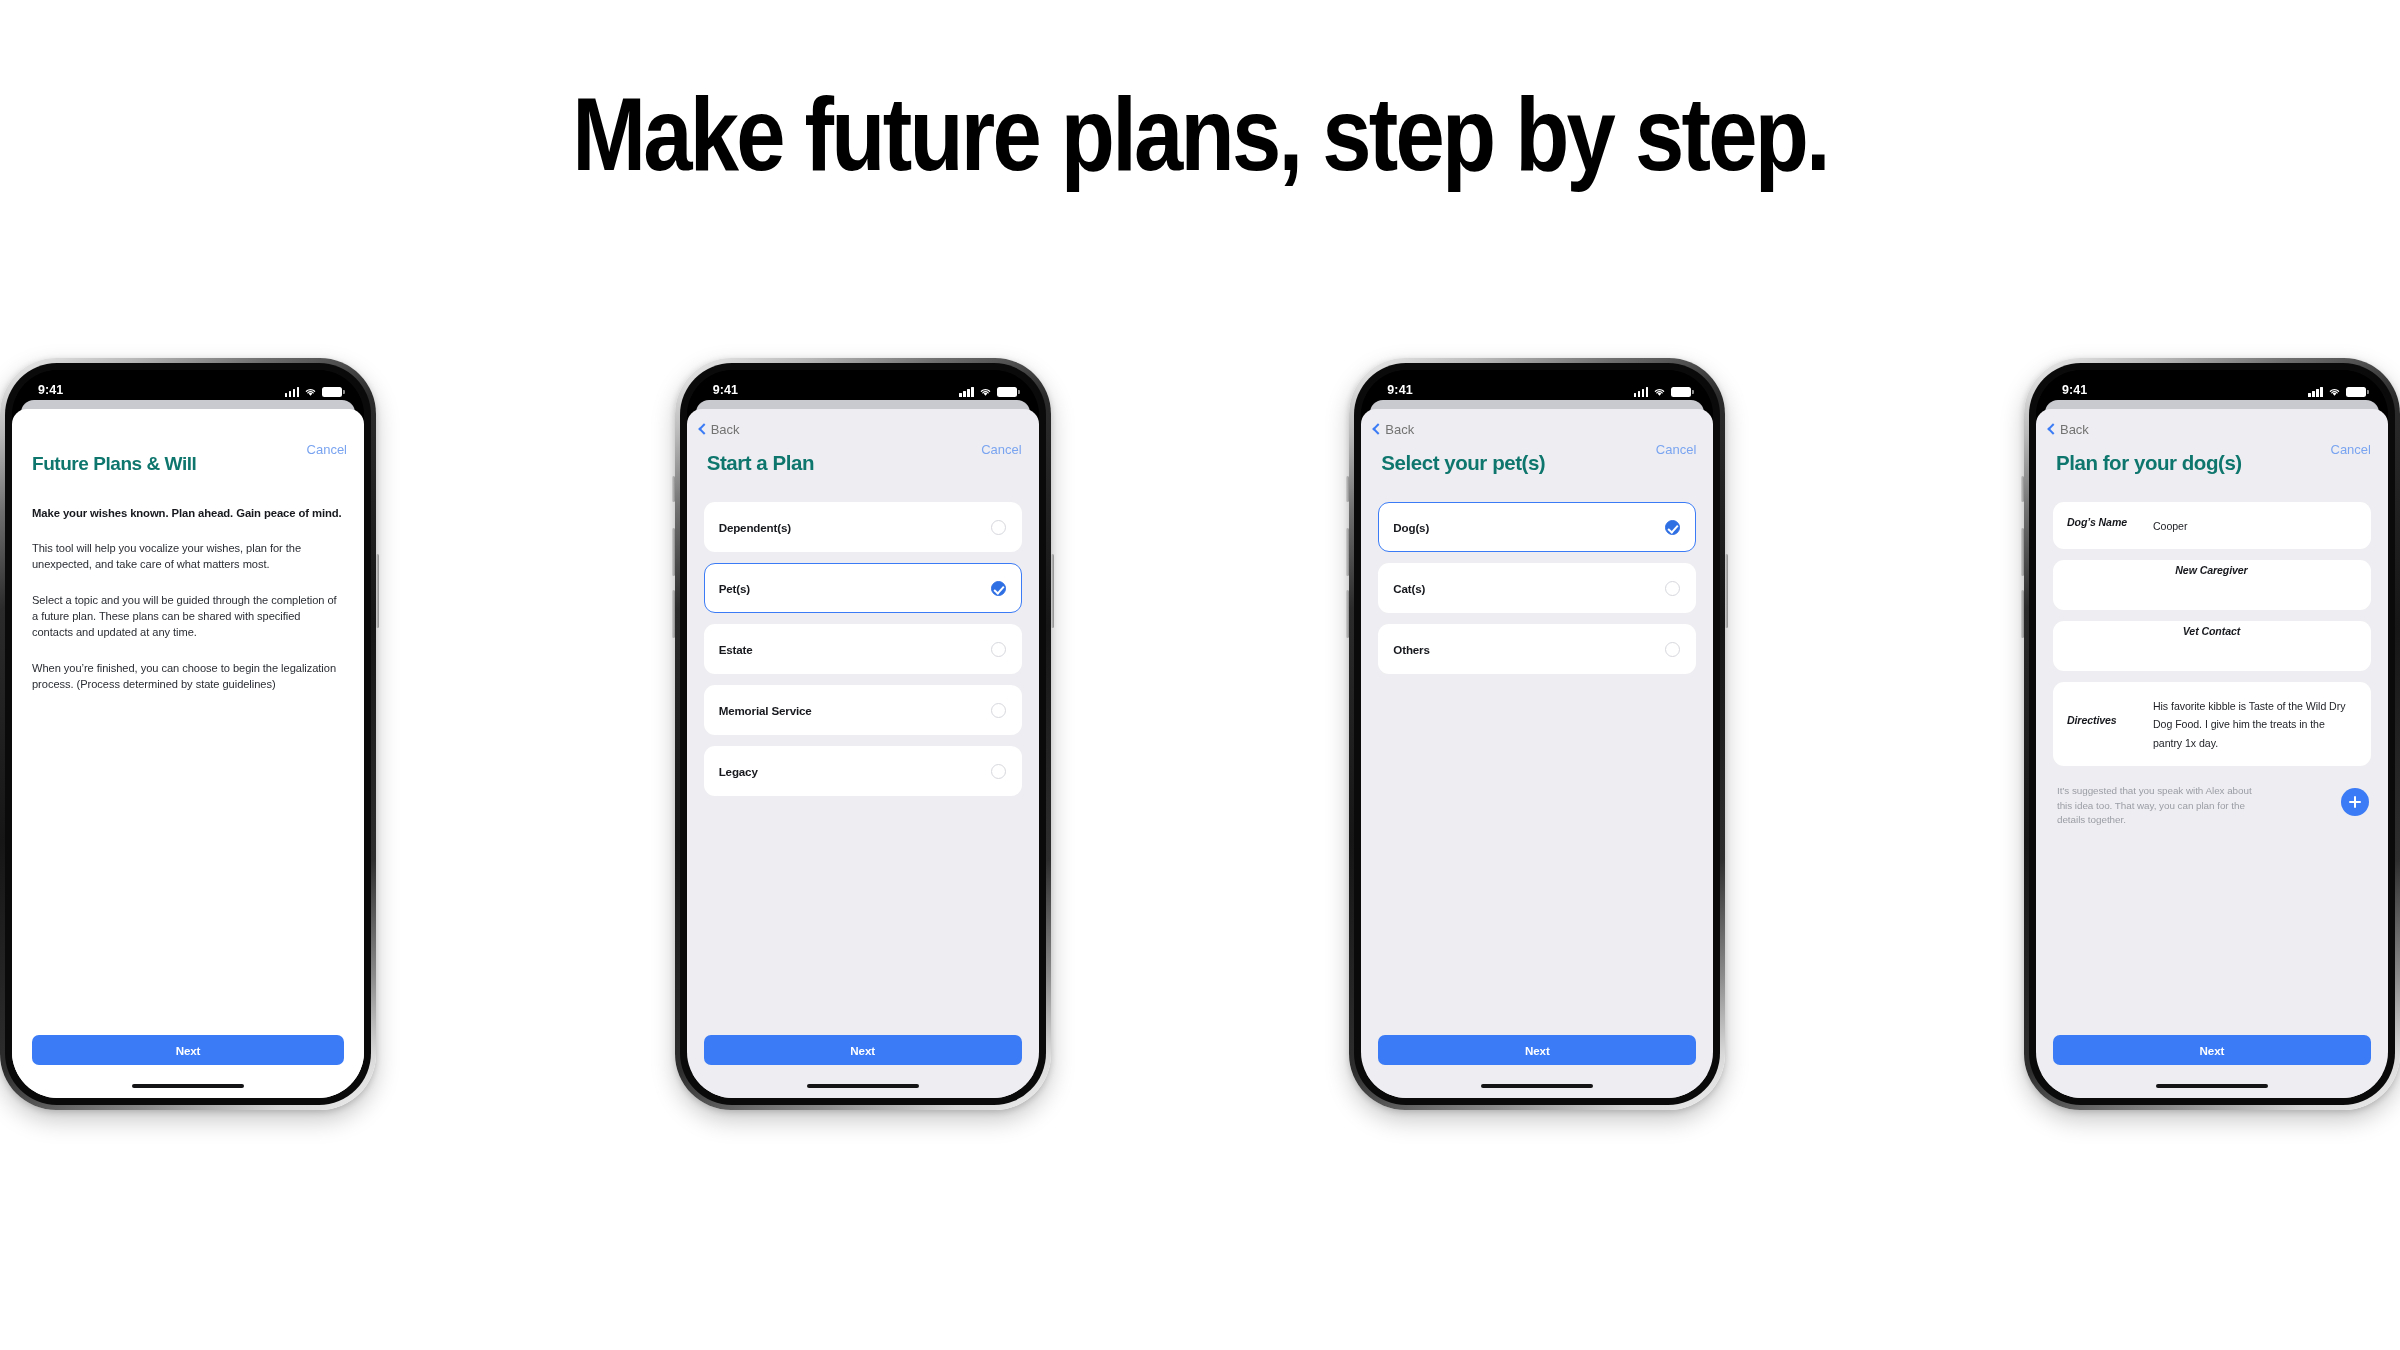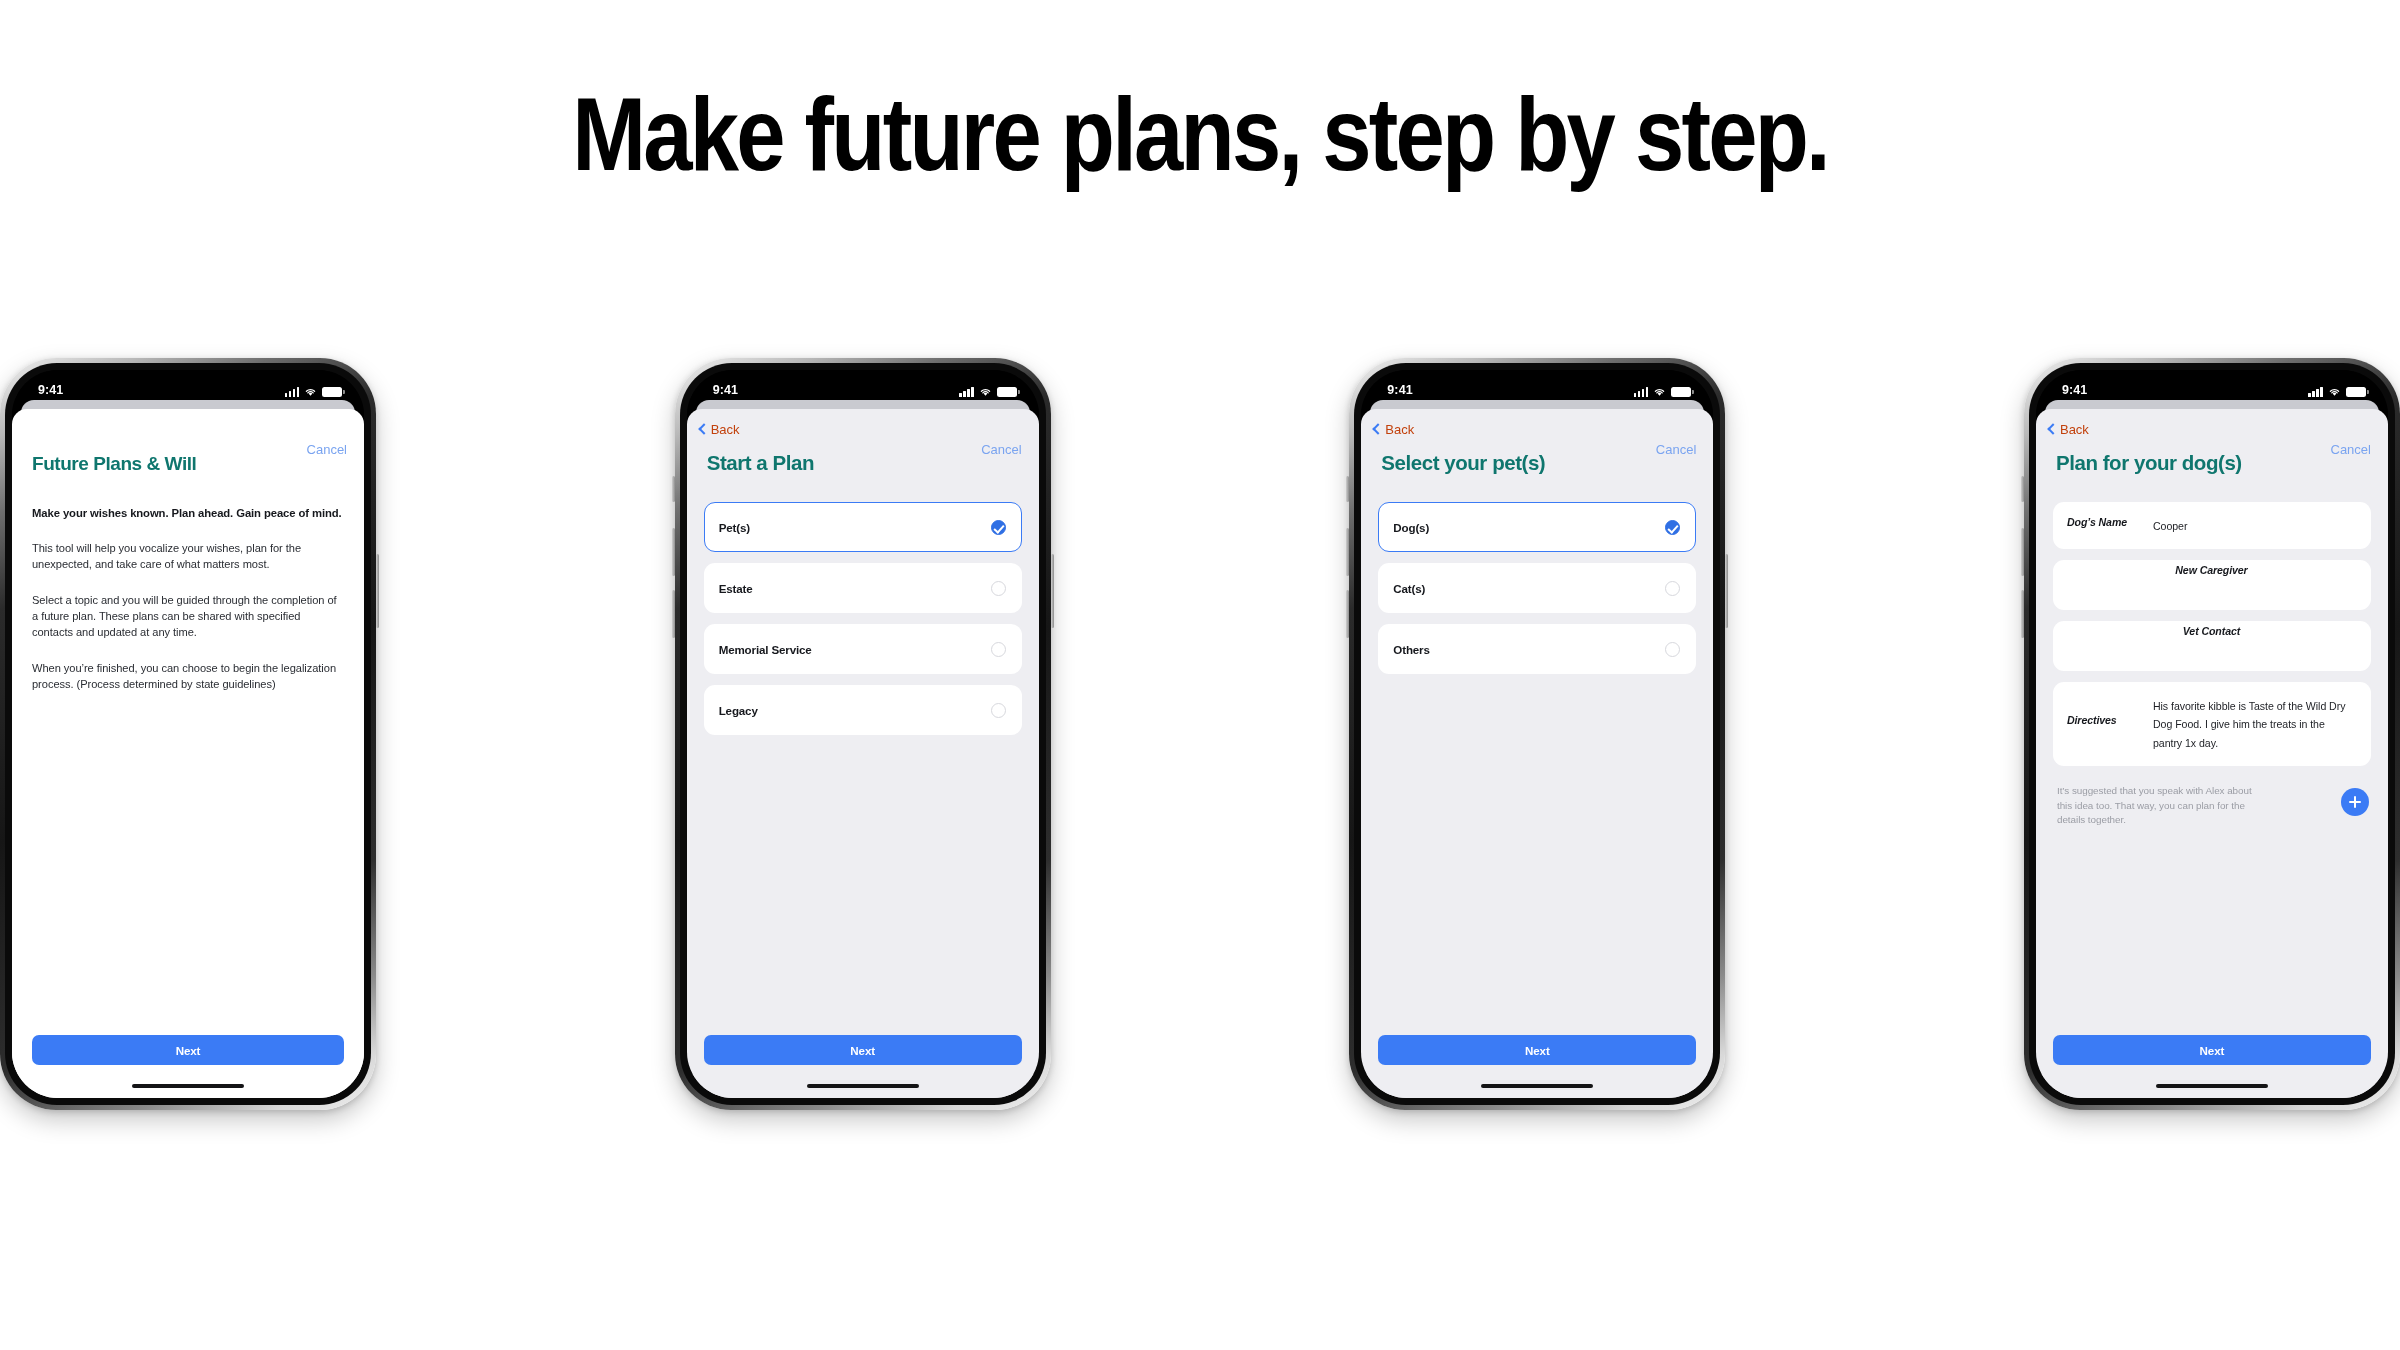--- a/index.html
+++ b/index.html
@@ -168,21 +168,21 @@
 
   
   .navrow {
     flex: 0 0 auto;
     height: 34px;
     display: flex; align-items: center; justify-content: space-between;
     padding: 6px 17px 0 13px;
   }
   .nav-back {
     display: flex; align-items: center; gap: 2px;
-    color: #c2410c; font-size: 13px; font-weight: 400;
+    color: #737373; font-size: 13px; font-weight: 400;
   }
   .chev {
     width: 8px; height: 8px;
     border-left: 2.2px solid #3b7bf5;
     border-bottom: 2.2px solid #3b7bf5;
     transform: rotate(45deg);
     margin-right: 1px;
   }
   .nav-cancel { color: #7aa4f0; font-size: 13px; margin-top: 40px; }
   .nav-spacer { width: 1px; }
@@ -445,20 +445,24 @@
                   <span class="chev"></span>
                   <span>Back</span>
                 </span>
                 <span class="nav-cancel">Cancel</span>
               </div>
 
               <div class="screen-title">Start a Plan</div>
 
               <div class="sheet-body">
                 <div class="opt-list">
+                  <div class="opt-row">
+                    <span class="opt-label">Dependent(s)</span>
+                    <span class="radio"></span>
+                  </div>
                   <div class="opt-row selected">
                     <span class="opt-label">Pet(s)</span>
                     <span class="radio checked"></span>
                   </div>
                   <div class="opt-row">
                     <span class="opt-label">Estate</span>
                     <span class="radio"></span>
                   </div>
                   <div class="opt-row">
                     <span class="opt-label">Memorial Service</span>

